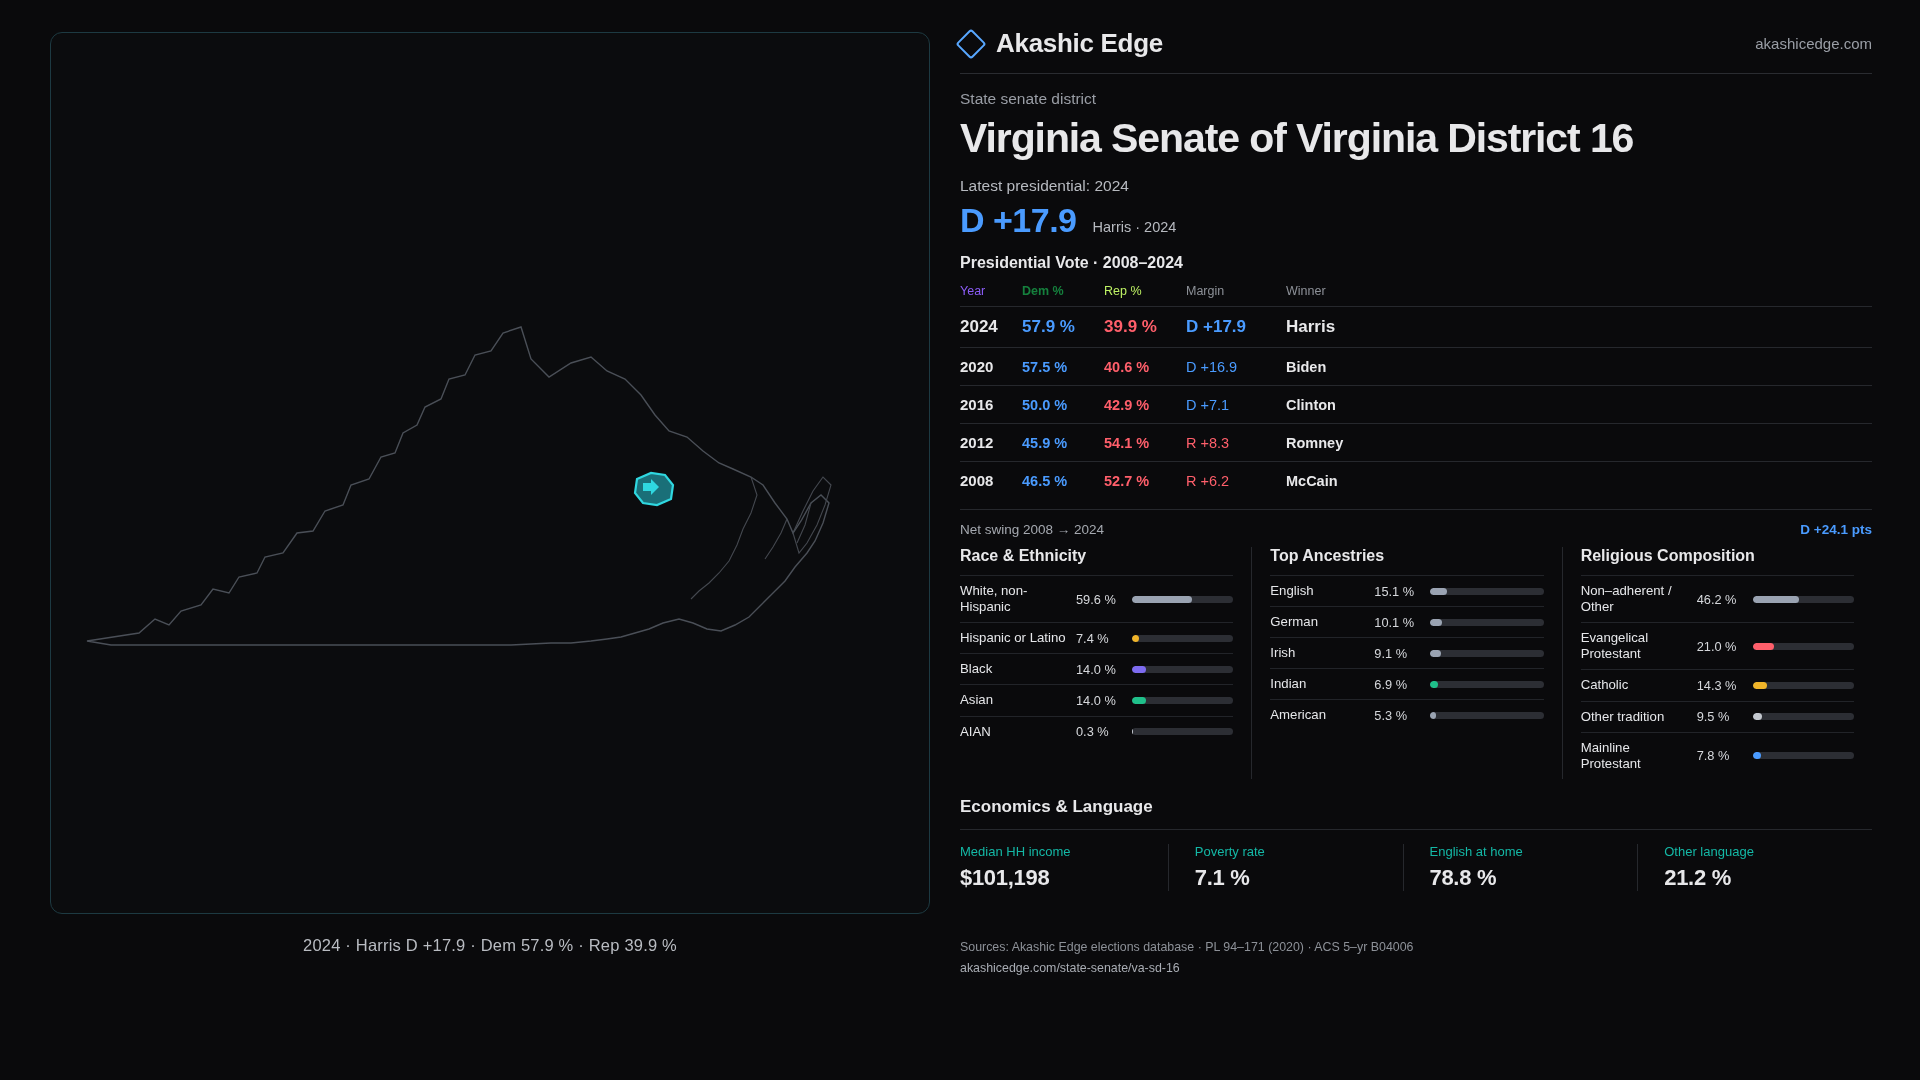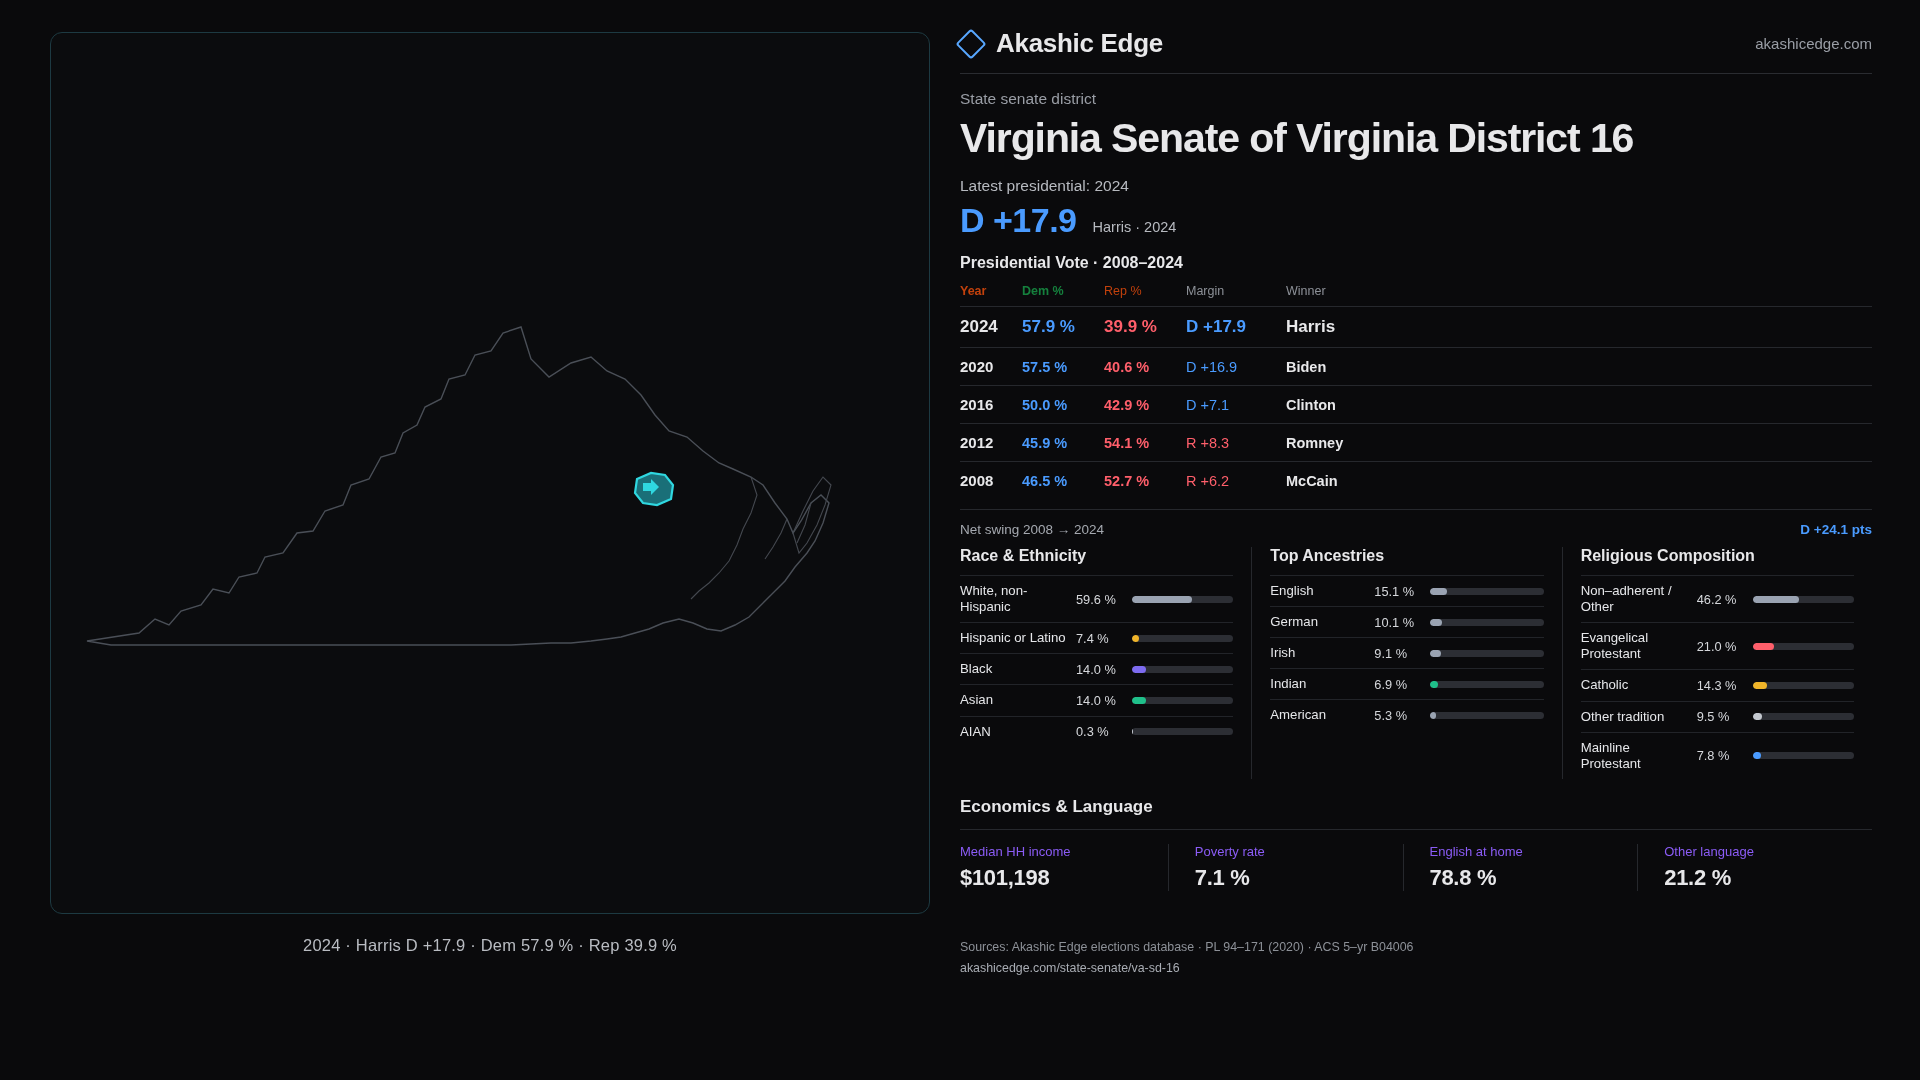--- a/index.html
+++ b/index.html
@@ -66,21 +66,21 @@
   .subkicker { margin-top: 16px; font-size: 15.5px; color: #b7bac0; }
 
   .margin-row { display: flex; align-items: baseline; gap: 16px; margin-top: 6px; }
   .margin-big { font-size: 34px; font-weight: 800; color: #4a9bff; letter-spacing: -.5px; }
   .margin-sub { font-size: 14.5px; color: #b7bac0; }
 
   .section-title { margin-top: 14px; font-size: 16px; font-weight: 700; }
 
   table.votes { width: 100%; border-collapse: collapse; margin-top: 12px; }
   table.votes th {
-    text-align: left; font-size: 12.5px; font-weight: 700; color: #c2410c;
+    text-align: left; font-size: 12.5px; font-weight: 400; color: #8b5cf6;
     padding: 0 0 8px 0;
   }
   table.votes td { padding: 10px 0; border-top: 1px solid #26282d; font-size: 15px; }
   table.votes tr.latest td { font-size: 17px; font-weight: 700; }
   .c-year { width: 62px; font-weight: 700; }
   .c-dem  { width: 82px; color: #4a9bff; font-weight: 700; }
   .c-rep  { width: 82px; color: #ff5f6b; font-weight: 700; }
   .c-mar  { width: 100px; font-weight: 400; }
   .m-d { color: #4a9bff; }
   .m-r { color: #ff5f6b; }
@@ -115,21 +115,21 @@
     flex: 1 1 auto; height: 7px; border-radius: 4px;
     background: #2c2e34; position: relative; overflow: hidden; min-width: 60px;
   }
   .bar > span { position: absolute; left: 0; top: 0; bottom: 0; border-radius: 4px; display: block; }
 
   
   .econ-h { margin-top: 18px; font-size: 17px; font-weight: 700; }
   .econ { display: flex; margin-top: 12px; border-top: 1px solid #26282d; padding-top: 14px; }
   .econ-cell { flex: 1; padding-right: 16px; }
   .econ-cell + .econ-cell { border-left: 1px solid #26282d; padding-left: 26px; }
-  .econ-k { font-size: 13px; color: #8b5cf6; }
+  .econ-k { font-size: 13px; color: #14b8a6; }
   .econ-v { font-size: 22px; font-weight: 700; margin-top: 6px; letter-spacing: -.3px; }
 
   .sources { margin-top: 46px; font-size: 12.4px; color: #8d9198; line-height: 1.7; }
   .sources .u { color: #a9adb4; }
 </style>
 </head>
 <body>
 
 <div class="page">
 
@@ -179,21 +179,21 @@
         <div class="margin-sub">Harris · 2024</div>
       </div>
 
       <div class="section-title">Presidential Vote · 2008–2024</div>
 
       <table class="votes">
         <thead>
           <tr>
             <th class="c-year">Year</th>
             <th class="c-dem" style="color:#15803d;font-weight:700">Dem %</th>
-            <th class="c-rep" style="color:#c2410c;font-weight:400">Rep %</th>
+            <th class="c-rep" style="color:#bef264;font-weight:400">Rep %</th>
             <th class="c-mar" style="color:#8d9198;font-weight:400">Margin</th>
             <th class="c-win" style="color:#8d9198;font-weight:400">Winner</th>
           </tr>
         </thead>
         <tbody>
           <tr class="latest">
             <td class="c-year">2024</td>
             <td class="c-dem">57.9 %</td>
             <td class="c-rep">39.9 %</td>
             <td class="c-mar m-d">D +17.9</td>

